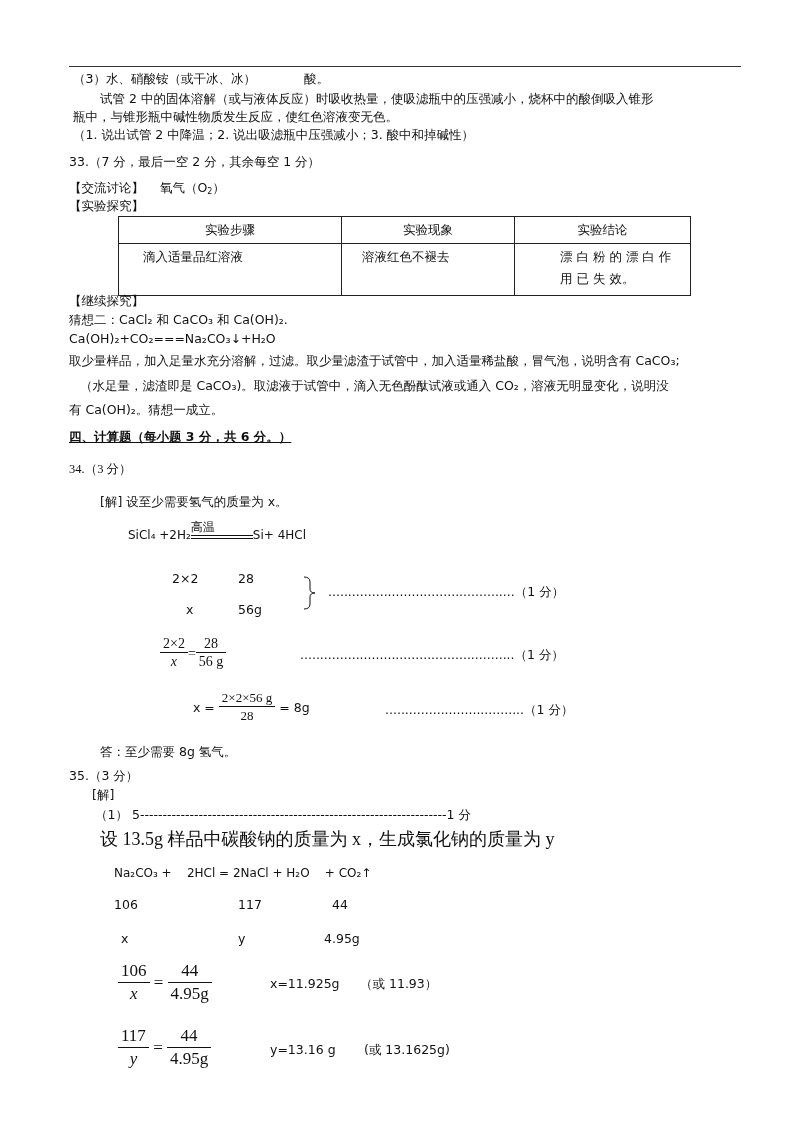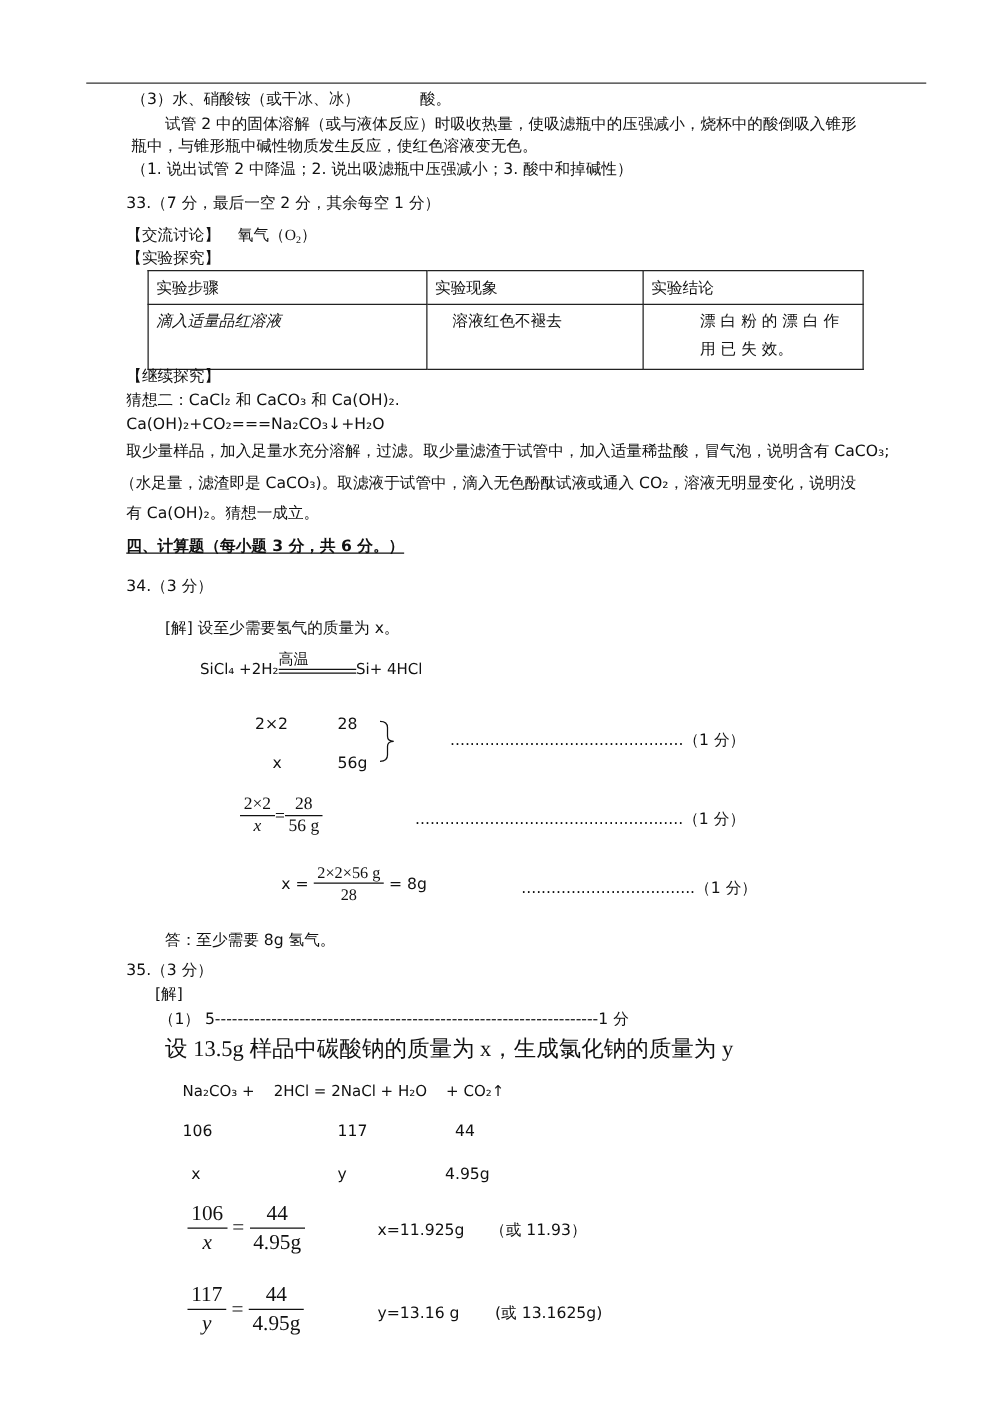--- a/index.html
+++ b/index.html
@@ -1,25 +1,25 @@
 <!DOCTYPE html>
 <html><head>
 <meta charset="utf-8">
 <style>
   html, body { margin:0; padding:0; background:#ffffff; }
   body { width:793px; height:1122px; position:relative; overflow:hidden;
          font-family:"DejaVu Sans", "Liberation Sans", sans-serif; color:#111; font-size:12.5px; }
-  .abs { position:absolute; white-space:nowrap; line-height:18px;margin-left:32px; }
+  .abs { position:absolute; white-space:nowrap; line-height:18px; }
   .rule { position:absolute; left:69px; top:66px; width:672px; height:1px; background:#333; }
   .bold { font-weight:bold; }
   .serif { font-family:"Liberation Serif", "DejaVu Serif", serif; }
   .ital { font-style:italic; }
   table.exp { position:absolute; left:118px; top:216px; width:573px; border-collapse:collapse; font-size:12.5px; }
   table.exp td { border:1px solid #222; padding:2px 6px; vertical-align:top; line-height:22px; }
-  table.exp tr.head td { text-align:left; height:20px; }
+  table.exp tr.head td { text-align:center; height:20px; }
   table.exp tr.body td { height:47px;padding-left:45px; }
   .frac { display:inline-block; vertical-align:middle; text-align:center; }
   .frac .num { display:block; border-bottom:1px solid #111; padding:0 3px; line-height:16px; }
   .frac .den { display:block; padding:0 3px; line-height:18px; }
   .bigfrac { font-size:17px; }
   .bigfrac .num, .bigfrac .den { line-height:22px; }
   .brace { position:absolute; left:303px; top:576px; width:14px; height:34px; }
   .dots { letter-spacing:0px; }
   sub { font-size:8px; vertical-align:-2px; }
   .cond { display:inline-block; position:relative; width:62px; text-align:left; }
@@ -34,52 +34,52 @@
 <div class="abs" style="left:73px; top:70px;">
   <span>（3）水、硝酸铵（或干冰、冰）</span>
   <span style="display:inline-block;width:40px;"></span>
   <span>酸。</span>
 </div>
 <div class="abs" style="left:100px; top:90px;">试管 2 中的固体溶解（或与液体反应）时吸收热量，使吸滤瓶中的压强减小，烧杯中的酸倒吸入锥形</div>
 <div class="abs" style="left:73px; top:108px;">瓶中，与锥形瓶中碱性物质发生反应，使红色溶液变无色。</div>
 <div class="abs" style="left:73px; top:126px;">（1. 说出试管 2 中降温；2. 说出吸滤瓶中压强减小；3. 酸中和掉碱性）</div>
 
 <div class="abs" style="left:69px; top:153px;">33.（7 分，最后一空 2 分，其余每空 1 分）</div>
-<div class="abs" style="left:69px; top:179px;font-family:Liberation Serif, serif;">
+<div class="abs" style="left:69px; top:179px;">
   <span>【交流讨论】</span>
   <span style="display:inline-block;width:8px;"></span>
   <span><span>氧气（O</span><sub>2</sub><span>）</span></span>
 </div>
 <div class="abs" style="left:69px; top:197px;">【实验探究】</div>
 
 <table class="exp">
   <tbody>
       <tr class="head">
     <td style="width:210px;">实验步骤</td>
     <td style="width:160px;">实验现象</td>
     <td>实验结论</td>
   </tr>
   <tr class="body">
-    <td style="padding-left:6px;font-style:italic;">滴入适量品红溶液</td>
+    <td style="padding-left:24px;">滴入适量品红溶液</td>
     <td style="padding-left:20px;">溶液红色不褪去</td>
     <td style="white-space:normal; word-break:break-all;">漂 白 粉 的 漂 白 作 用 已 失 效。</td>
   </tr>
 </tbody>
   </table>
 
 <div class="abs" style="left:69px; top:292px;">【继续探究】</div>
 <div class="abs" style="left:69px; top:311px;">猜想二：CaCl₂ 和 CaCO₃ 和 Ca(OH)₂.</div>
 <div class="abs" style="left:69px; top:330px;">Ca(OH)₂+CO₂===Na₂CO₃↓+H₂O</div>
 <div class="abs" style="left:69px; top:352px;">取少量样品，加入足量水充分溶解，过滤。取少量滤渣于试管中，加入适量稀盐酸，冒气泡，说明含有 CaCO₃;</div>
-<div class="abs" style="left:64px; top:377px;">（水足量，滤渣即是 CaCO₃)。取滤液于试管中，滴入无色酚酞试液或通入 CO₂，溶液无明显变化，说明没</div>
+<div class="abs" style="left:80px; top:377px;">（水足量，滤渣即是 CaCO₃)。取滤液于试管中，滴入无色酚酞试液或通入 CO₂，溶液无明显变化，说明没</div>
 <div class="abs" style="left:69px; top:401px;">有 Ca(OH)₂。猜想一成立。</div>
 
 <div class="abs bold" style="left:69px; top:428px;text-decoration:underline;">四、计算题（每小题 3 分，共 6 分。）</div>
 
-<div class="abs" style="left:69px; top:460px;">34.（3 分）</div>
+<div class="abs" style="left:69px; top:460px;font-family:Liberation Serif, serif;">34.（3 分）</div>
 <div class="abs" style="left:100px; top:493px;">[解]  设至少需要氢气的质量为 x。</div>
 
 <div class="abs" style="left:128px; top:526px; font-size:12px;">
   <span>SiCl₄ +2H₂</span><span class="cond"><span class="lbl">高温</span><span class="dbl"></span></span><span>Si+ 4HCl</span>
 </div>
 
 <div class="abs" style="left:172px; top:570px;">2×2</div>
 <div class="abs" style="left:238px; top:570px;">28</div>
 <div class="abs" style="left:186px; top:601px;">x</div>
 <div class="abs" style="left:238px; top:601px;">56g</div>

